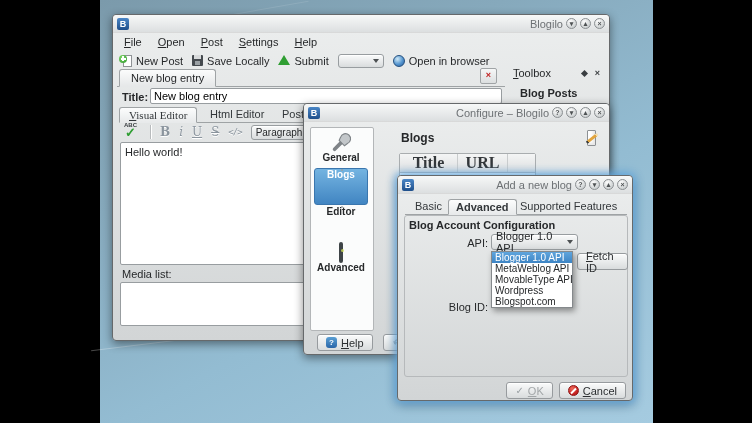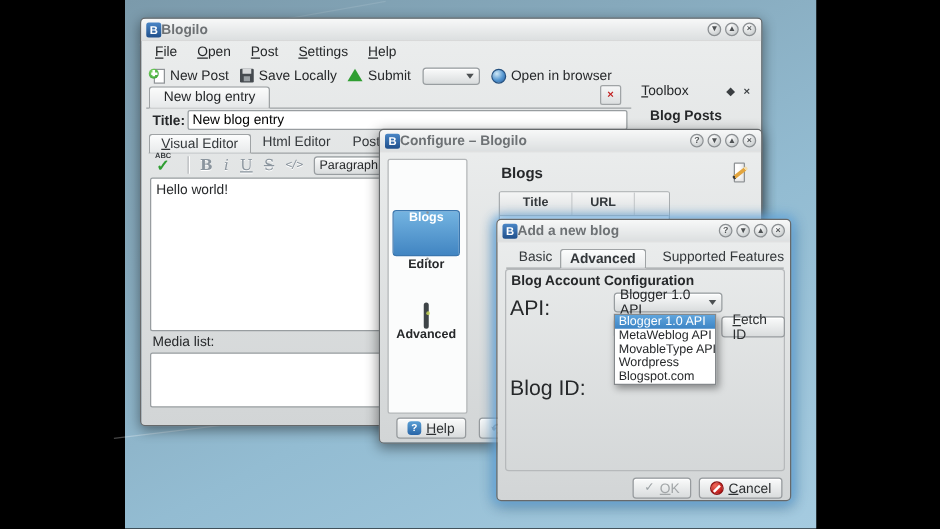--- a/index.html
+++ b/index.html
@@ -11,22 +11,22 @@
   .s1{left:-10px;top:332px;width:300px;transform:rotate(-7deg);}
   .s2{left:180px;top:300px;width:240px;transform:rotate(-5deg);opacity:.5;}
   .s3{left:10px;top:18px;width:200px;transform:rotate(-10deg);opacity:.4;}
 
   .win{position:absolute;border:1px solid #66696b;border-radius:4px;
        background:linear-gradient(#eceeee,#d2d5d6);
        box-shadow:0 3px 10px rgba(0,0,0,.45), inset 0 1px 0 rgba(255,255,255,.7);box-sizing:border-box;}
   .titlebar{position:absolute;left:0;top:0;right:0;height:18px;display:flex;align-items:center;
             border-bottom:1px solid rgba(0,0,0,.12);border-radius:4px 4px 0 0;
             background:linear-gradient(#f7f8f8,#dcdfe0);padding:0 4px;box-sizing:border-box;}
-  .titlebar .wtitle{flex:1;text-align:left;font-size:11px;color:#6d7174;
-                    white-space:nowrap;overflow:hidden;font-weight:bold;}
+  .titlebar .wtitle{flex:1;text-align:right;font-size:11px;color:#6d7174;
+                    white-space:nowrap;overflow:hidden;}
   .tb-btn{width:11px;height:11px;margin-left:3px;border-radius:50%;box-sizing:border-box;
           background:radial-gradient(circle at 35% 28%,#fdfdfd,#cdd1d2 75%);
           border:1px solid #8b8f92;font-size:7px;line-height:9px;text-align:center;color:#4e5254;
           font-weight:bold;flex:0 0 auto;}
   .applogo{width:12px;height:12px;border-radius:2px;flex:0 0 auto;
            background:linear-gradient(#4a86c6,#1f4f8b);color:#fff;font-size:9px;font-weight:bold;
            line-height:12px;text-align:center;}
 
   .mn{display:inline-block;}
   .mn::first-letter{text-decoration:underline;}
@@ -60,21 +60,21 @@
           border-radius:3px 3px 0 0;font-size:11px;line-height:16px;}
   .tabclose{position:absolute;right:8px;bottom:2px;width:15px;height:14px;border:1px solid #a0a4a6;
             border-radius:2px;background:linear-gradient(#f6f7f7,#dcdfe0);text-align:center;
             font-size:9px;line-height:12px;font-weight:bold;color:#c01c1c;}
   .title-row-label{position:absolute;left:9px;top:76px;font-size:11px;font-weight:bold;}
   #title-input{position:absolute;left:37px;top:73px;width:352px;height:16px;}
   .etab-row{position:absolute;left:6px;top:91px;width:386px;height:16px;border-bottom:1px solid #9fa3a5;}
   .etab{position:absolute;bottom:-1px;height:16px;padding:0 9px;font-size:11px;line-height:15px;
         color:#33373a;box-sizing:border-box;}
   .etab.active{background:linear-gradient(#fcfdfd,#e8eaeb);border:1px solid #9fa3a5;
-               border-bottom:1px solid #e8eaeb;border-radius:3px 3px 0 0;}
+               border-bottom:1px solid #e8eaeb;border-radius:3px 3px 0 0;font-family:Liberation Serif, serif;}
   .fmtbar{position:absolute;left:10px;top:108px;height:18px;display:flex;align-items:center;gap:9px;}
   .fmt-ltr{font-size:12px;color:#8b959e;text-shadow:0 1px 0 #fff;line-height:16px;}
   .fmt-b{font-weight:bold;font-family:"DejaVu Serif",serif;}
   .fmt-i{font-style:italic;font-family:"DejaVu Serif",serif;}
   .fmt-u{text-decoration:underline;font-family:"DejaVu Serif",serif;}
   .fmt-s{text-decoration:line-through;font-family:"DejaVu Serif",serif;}
   .fmt-c{font-size:9px;font-family:"DejaVu Sans Mono",monospace;letter-spacing:-1px;}
   .editor-area{position:absolute;left:7px;top:127px;width:382px;height:123px;background:#fff;
                border:1px solid #989da0;border-radius:2px;font-size:11px;padding:3px 4px;box-sizing:border-box;}
   .media-label{position:absolute;left:9px;top:253px;font-size:11px;}
@@ -108,41 +108,41 @@
   .screen{width:25px;height:16px;margin:3px auto 0;border-radius:2px;border:2px solid #3e4447;
           background:#1c2320 radial-gradient(circle at 30% 45%,rgba(130,205,95,.85) 0 9%,transparent 10%),
                      #1c2320;position:relative;box-shadow:0 1px 0 rgba(255,255,255,.4);}
   .screen::after{content:"";position:absolute;left:55%;top:30%;width:3px;height:3px;border-radius:50%;
                  background:rgba(205,220,90,.8);}
   .cfg-heading{position:absolute;left:97px;top:27px;font-size:12px;font-weight:bold;}
   .cfg-headicon{position:absolute;left:280px;top:26px;width:16px;height:17px;}
   .cfg-table{position:absolute;left:95px;top:49px;width:137px;height:176px;background:#fff;
              border:1px solid #a9adaf;border-radius:2px;box-sizing:border-box;}
   .cfg-thead{display:flex;height:18px;background:linear-gradient(#f4f5f5,#dddfe0);
-             border-bottom:1px solid #b4b7b9;font-size:10px;font-weight:bold;color:#33373a;}
+             border-bottom:1px solid #b4b7b9;font-size:16px;font-weight:bold;color:#33373a;font-family:Liberation Serif, serif;}
   .cfg-th{line-height:18px;text-align:center;box-sizing:border-box;}
   .cfg-th.c1{width:58px;border-right:1px solid #c9cccd;}
   .cfg-th.c2{width:50px;border-right:1px solid #c9cccd;}
   .cfg-bottom{position:absolute;left:13px;top:230px;display:flex;gap:10px;}
   .helpico{width:11px;height:11px;border-radius:3px;background:linear-gradient(#5a9fd4,#2a66a8);
            color:#fff;font-size:8px;font-weight:bold;text-align:center;line-height:11px;}
   .undo-svg{width:12px;height:10px;opacity:.55;}
 
   
   #addblog{left:297px;top:175px;width:236px;height:226px;z-index:20;
            box-shadow:0 0 9px 2px rgba(100,175,235,.95),0 3px 12px rgba(0,0,0,.4),inset 0 1px 0 rgba(255,255,255,.7);}
   .atab-row{position:absolute;left:7px;top:22px;width:222px;height:16px;border-bottom:1px solid #9fa3a5;}
   .atab{position:absolute;bottom:-1px;height:16px;padding:0 7px;font-size:11px;line-height:15px;
         color:#33373a;box-sizing:border-box;white-space:nowrap;}
   .atab.active{background:linear-gradient(#fcfdfd,#e8eaeb);border:1px solid #9fa3a5;
                border-bottom:1px solid #e8eaeb;border-radius:3px 3px 0 0;font-weight:bold;}
   .groupbox{position:absolute;left:6px;top:39px;width:224px;height:162px;border:1px solid #b6b9bb;
             border-radius:3px;box-sizing:border-box;}
   .grp-heading{position:absolute;left:11px;top:43px;font-size:11px;font-weight:bold;}
-  .frm-label{position:absolute;font-size:17px;}
+  .frm-label{position:absolute;font-size:11px;text-align:right;}
   .api-combo{position:absolute;left:93px;top:58px;width:87px;height:16px;font-size:11px;}
   .fetch-btn{position:absolute;left:179px;top:77px;width:51px;height:17px;}
   .blogid-input{position:absolute;left:93px;top:79px;width:80px;height:15px;}
   .popup{position:absolute;left:93px;top:75px;width:80px;background:#fff;border:1px solid #85898c;
          box-shadow:2px 3px 6px rgba(0,0,0,.4);z-index:30;}
   .popup-item{height:11px;line-height:11px;font-size:10px;padding:0 3px;white-space:nowrap;overflow:hidden;}
   .popup-item.selected{background:linear-gradient(#5fa5dd,#3d84c4);color:#fff;}
   .dlg-buttons{position:absolute;right:6px;top:206px;display:flex;gap:6px;}
   .no-icon{width:11px;height:11px;border-radius:50%;position:relative;flex:0 0 auto;
            background:radial-gradient(circle at 35% 28%,#ef6a5a,#c01c1c 72%);border:1px solid #8e1414;box-sizing:border-box;}
@@ -270,20 +270,29 @@
       <div class="titlebar">
         <span class="applogo">B</span>
         <span class="wtitle">Configure – Blogilo</span>
         <span class="tb-btn">?</span>
         <span class="tb-btn">▾</span>
         <span class="tb-btn">▴</span>
         <span class="tb-btn">×</span>
       </div>
 
       <div class="cfg-side">
+        <div class="cfg-item" style="top:2px;">
+          <span class="ico-wrap">
+            <svg class="wrench-svg" width="24" height="22" viewBox="0 0 24 24">
+              <line x1="5" y1="21" x2="13" y2="13" stroke="#7f8488" stroke-width="4" stroke-linecap="round"></line>
+              <path d="M11.5 8 A5.6 5.6 0 1 1 19 14.8 L15.8 17.2 L10 11.2 Z" fill="#c3c7ca" stroke="#7f8488" stroke-width="1.2"></path>
+            </svg>
+          </span>
+          <div class="lbl">General</div>
+        </div>
         <div class="cfg-item selected" style="top:40px;">
           <span class="ico-wrap pagepencil">
             <span class="pp-page"></span><span class="pp-pencil"></span>
           </span>
           <div class="lbl">Blogs</div>
         </div>
         <div class="cfg-item" style="top:78px;">
           <span class="ico-wrap pagepencil">
             <span class="pp-page"></span><span class="pp-pencil"></span>
           </span>
@@ -329,21 +338,21 @@
         <span class="wtitle">Add a new blog</span>
         <span class="tb-btn">?</span>
         <span class="tb-btn">▾</span>
         <span class="tb-btn">▴</span>
         <span class="tb-btn">×</span>
       </div>
 
       <div class="atab-row">
         <span class="atab" style="left:3px;">Basic</span>
         <span class="atab active" style="left:43px;">Advanced</span>
-        <span class="atab" style="left:118px;">Supported Features</span>
+        <span class="atab" style="left:108px;">Supported Features</span>
       </div>
 
       <div class="groupbox"></div>
       <span class="grp-heading">Blog Account Configuration</span>
 
       <span class="frm-label" style="left:10px;top:61px;width:80px;">API:</span>
       <span class="combo api-combo">
         <span style="font-size:11px;">Blogger 1.0 API</span>
         <span class="arrow-dn"></span>
       </span>

